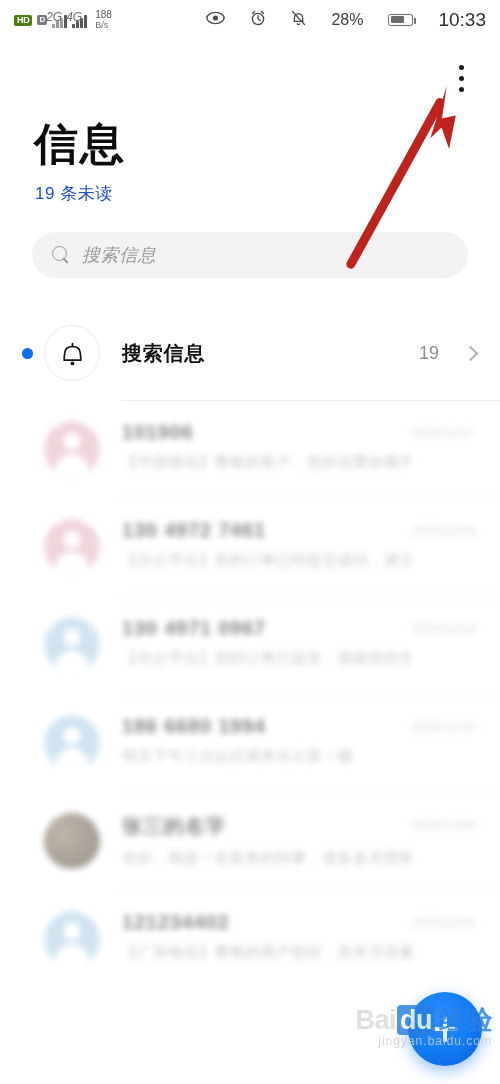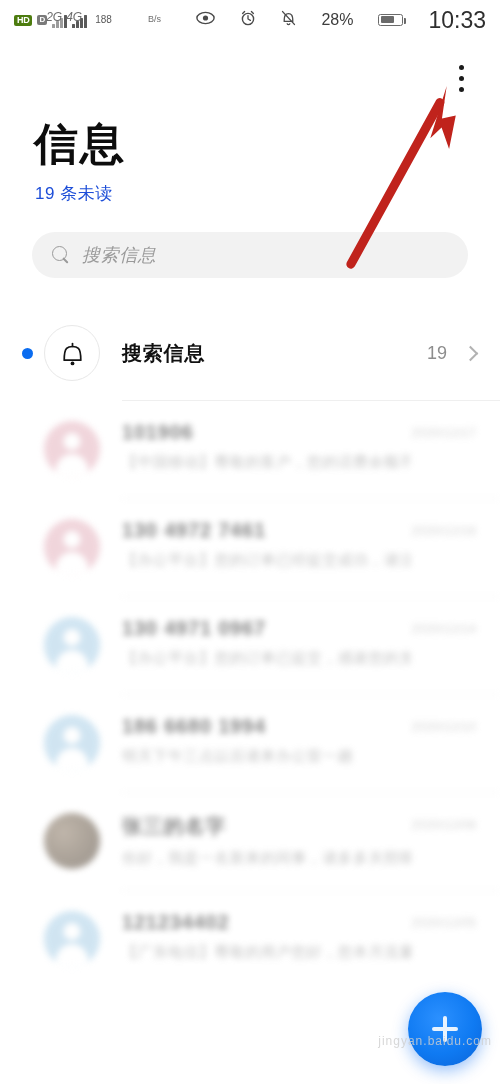--- a/index.html
+++ b/index.html
@@ -29,25 +29,25 @@
   }
   .sig{ position:relative; display:flex; align-items:flex-end; gap:1px; height:15px; }
   .sig .net{ position:absolute; top:-3px; left:-6px; font-size:12px; color:#6d6d6d; }
   .sig i{ display:block; width:3px; background:#5a5a5a; border-radius:.5px; }
   .sig i:nth-child(2){ height:4px; }
   .sig i:nth-child(3){ height:7px; }
   .sig i:nth-child(4){ height:10px; }
   .sig i:nth-child(5){ height:13px; }
   .sig.dim i{ background:#9c9c9c; }
   .sig.dim i:nth-child(5){ background:#5a5a5a; }
-  .rate{ display:flex; align-items:flex-start; line-height:1.05; margin-left:3px;gap:36px; }
+  .rate{ display:flex; flex-direction:column; align-items:flex-start; line-height:1.05; margin-left:3px; }
   .rate b{ font-size:10px; font-weight:normal; color:#585858; }
   .rate s{ font-size:9px; text-decoration:none; color:#6e6e6e; }
   .pct{ font-size:16px; color:#3d3d3d; }
-  .clock{ font-size:23px; color:#2e2e2e; }
+  .clock{ font-size:19px; color:#2e2e2e; }
   .batt{ position:relative; width:25px; height:12px; border:1.4px solid #6a6a6a; border-radius:2.5px; }
   .batt::after{ content:""; position:absolute; right:-4px; top:3px; width:2.4px; height:6px; background:#6a6a6a; border-radius:0 1px 1px 0; }
   .batt i{ position:absolute; left:1.2px; top:1.2px; height:7px; width:60%; background:#6a6a6a; border-radius:1px; }
 
   
   .overflow{
     position:absolute; top:58px; right:22px; width:34px; height:40px;
     display:flex; flex-direction:column; align-items:center; justify-content:center; gap:6px;
     cursor:pointer;
   }
@@ -89,21 +89,21 @@
     width:56px; height:56px; border-radius:50%; flex:0 0 56px;
     display:flex; align-items:center; justify-content:center;
     border:1.3px solid #e8e8e8; background:#fff; margin-right:22px;
   }
   .avatar.plain{ border:none; }
   .hw{ display:flex; flex-direction:column; align-items:center; justify-content:center; gap:1px; }
   .hw .word{ font-size:6.2px; font-weight:bold; letter-spacing:.6px; color:#161616; }
   .row .body{ flex:1 1 auto; min-width:0; }
   .row .name{ font-size:20px; color:#111; font-weight:bold; letter-spacing:.8px; }
   .row .preview{ font-size:15px; color:#9e9e9e; margin-top:9px; letter-spacing:.4px; white-space:nowrap; overflow:hidden; }
-  .row .tail{ display:flex; align-items:center; gap:18px; flex:0 0 auto; }
+  .row .tail{ display:flex; align-items:center; gap:26px; flex:0 0 auto; }
   .row .count{ font-size:18px; color:#8d8d8d; }
   .chev{ width:11px; height:11px; border-right:2px solid #b2b2b2; border-top:2px solid #b2b2b2; transform:rotate(45deg); }
   .row .time{ font-size:13px; color:#bdbdbd; flex:0 0 auto; align-self:flex-start; margin-top:4px; }
   .divider{ position:absolute; left:122px; right:0; bottom:0; height:1px; background:#efefef; }
 
   
   .row.blurred{ height:98px; align-items:flex-start; padding-top:20px; filter:blur(3.4px); opacity:.62; }
   .row.blurred .avatar{ border:none; }
   .row.blurred .name{ color:#3a3a3a; }
   .av-person{ width:56px; height:56px; border-radius:50%; position:relative; overflow:hidden; }
@@ -305,16 +305,19 @@
   </div>
 
   <svg class="arrow" viewBox="0 0 500 1084">
     <g id="arrow-g" transform="rotate(-4 420 120)">
       <path id="arrow-shaft" stroke-width="9" stroke-linecap="round" fill="none" d="M341 259 L441 104" stroke="#c0231c"></path>
       <polygon id="arrow-head" points="449,88 429,139 441,129 447,151 456,118 442,120" fill="#c0231c"></polygon>
     </g>
   </svg>
 
   <div class="watermark">
+    <div class="wm-main">
+      <span class="wm-bai">Bai</span><span class="wm-du">du</span><span class="wm-cn">经验</span>
+    </div>
     <div class="wm-sub">jingyan.baidu.com</div>
   </div>
 
 </div>
 
 </body></html>

